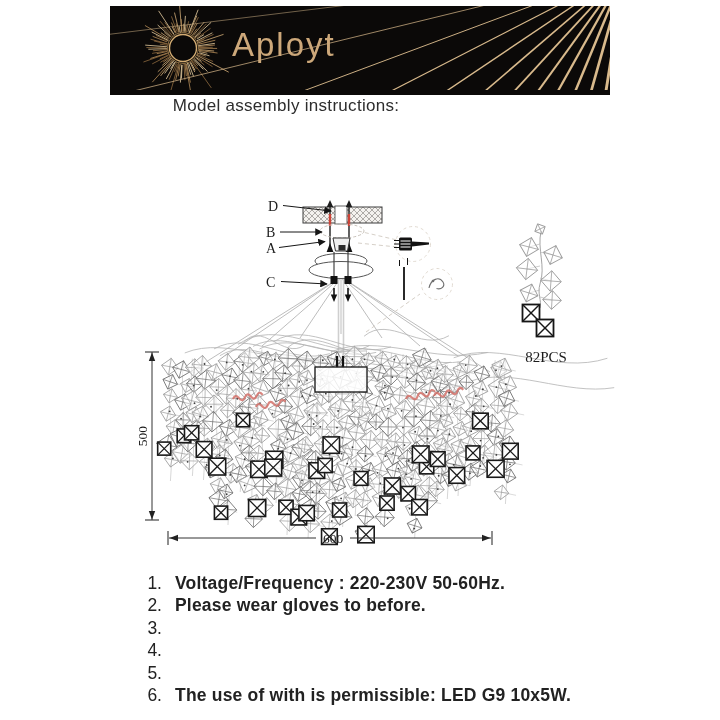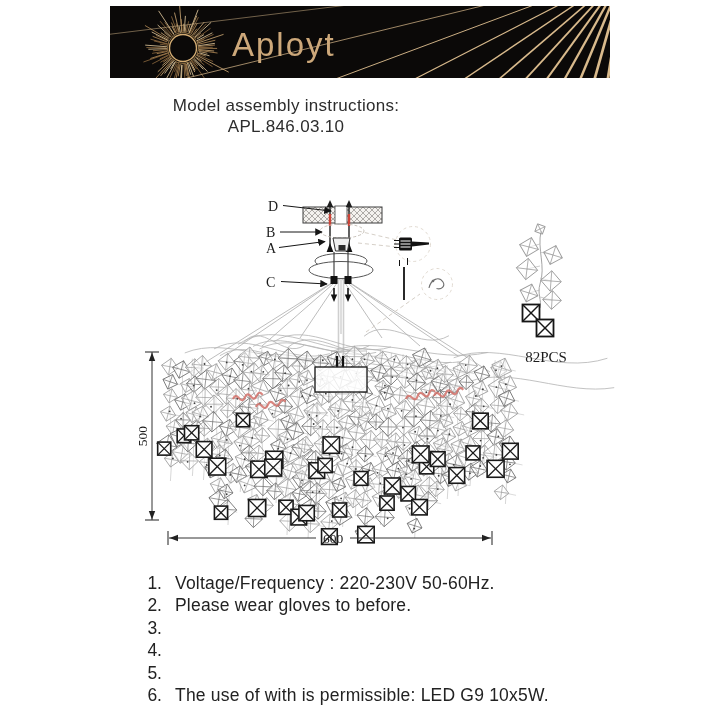--- a/index.html
+++ b/index.html
@@ -1,36 +1,36 @@
 <!DOCTYPE html>
 <html><head>
 <meta charset="utf-8">
 <style>
   html,body{margin:0;padding:0;background:#fff;}
   .page{position:relative;width:720px;height:720px;background:#ffffff;overflow:hidden;
         font-family:"Liberation Sans", sans-serif;}
   
-  .banner{position:absolute;left:110px;top:6px;width:500px;height:72px;background:#0b0908;
+  .banner{position:absolute;left:110px;top:6px;width:500px;height:89px;background:#0b0908;
           overflow:hidden;}
   .banner svg{position:absolute;left:0;top:0;}
   .brand{position:absolute;left:122px;top:20px;font-size:33px;font-weight:400;
          letter-spacing:2px;color:#cdا;color:#cda87a;}
   
   .title-block{position:absolute;left:0;top:95px;width:572px;text-align:center;
                color:#2d2d2d;font-size:17px;font-weight:500;letter-spacing:.3px;line-height:21px;}
   
   .diagram{position:absolute;left:0;top:0;width:720px;height:720px;pointer-events:none;}
   .dim-label{font-family:"Liberation Serif", serif;font-size:13.5px;fill:#1c1c1c;}
   .part-label{font-family:"Liberation Serif", serif;font-size:14px;fill:#1c1c1c;}
   .pcs-label{font-family:"Liberation Serif", serif;font-size:15px;fill:#1c1c1c;}
   
   .instructions{position:absolute;left:118px;top:573px;width:540px;color:#222;}
   .ins-row{display:flex;height:22.4px;align-items:flex-start;}
   .ins-num{width:44px;text-align:right;padding-right:13px;font-size:17.5px;font-weight:500;flex:none;}
-  .ins-text{font-size:17.5px;font-weight:400;letter-spacing:.2px;white-space:nowrap;}
+  .ins-text{font-size:17.5px;font-weight:700;letter-spacing:.2px;white-space:nowrap;}
 </style>
 </head>
 <body>
 
 <div class="page">
 
   <div class="banner">
     <svg width="500" height="84" viewBox="0 0 500 84">
       <g id="gen-logo">
           <line x1="88.73277443830426" y1="42.19830633549807" x2="107.09625139809233" y2="42.42977179234926" stroke="#b68d58" stroke-width="0.8"></line>
@@ -145,21 +145,20 @@
           <line x1="515" y1="-35" x2="-84.64782399984756" y2="188.65707494342288" stroke="#d9ba8c" stroke-width="0.94"></line>
           <line x1="515" y1="-35" x2="-106.7192161559417" y2="116.8723683309162" stroke="#d9ba8c" stroke-width="0.72"></line>
           <line x1="515" y1="-35" x2="-120.22953705044608" y2="42.99637977929443" stroke="#d9ba8c" stroke-width="0.50"></line>
         </g>
     </svg>
     <span class="brand">Aployt</span>
   </div>
 
   <div class="title-block">
     <div>Model assembly instructions:</div>
-    <div>APL.846.03.10</div>
   </div>
 
   <svg class="diagram" viewBox="0 0 720 720">
     <defs>
       <pattern id="hatch" width="6" height="6" patternUnits="userSpaceOnUse">
         <rect width="6" height="6" fill="#f4f2ef"></rect>
         <path d="M0,0 L6,6 M6,0 L0,6" stroke="#8f8d89" stroke-width="0.7"></path>
       </pattern>
       <marker id="ah" viewBox="0 0 10 10" refX="9" refY="5" markerWidth="7.5" markerHeight="7.5" orient="auto">
         <path d="M0,0 L10,5 L0,10 z" fill="#161616"></path>

